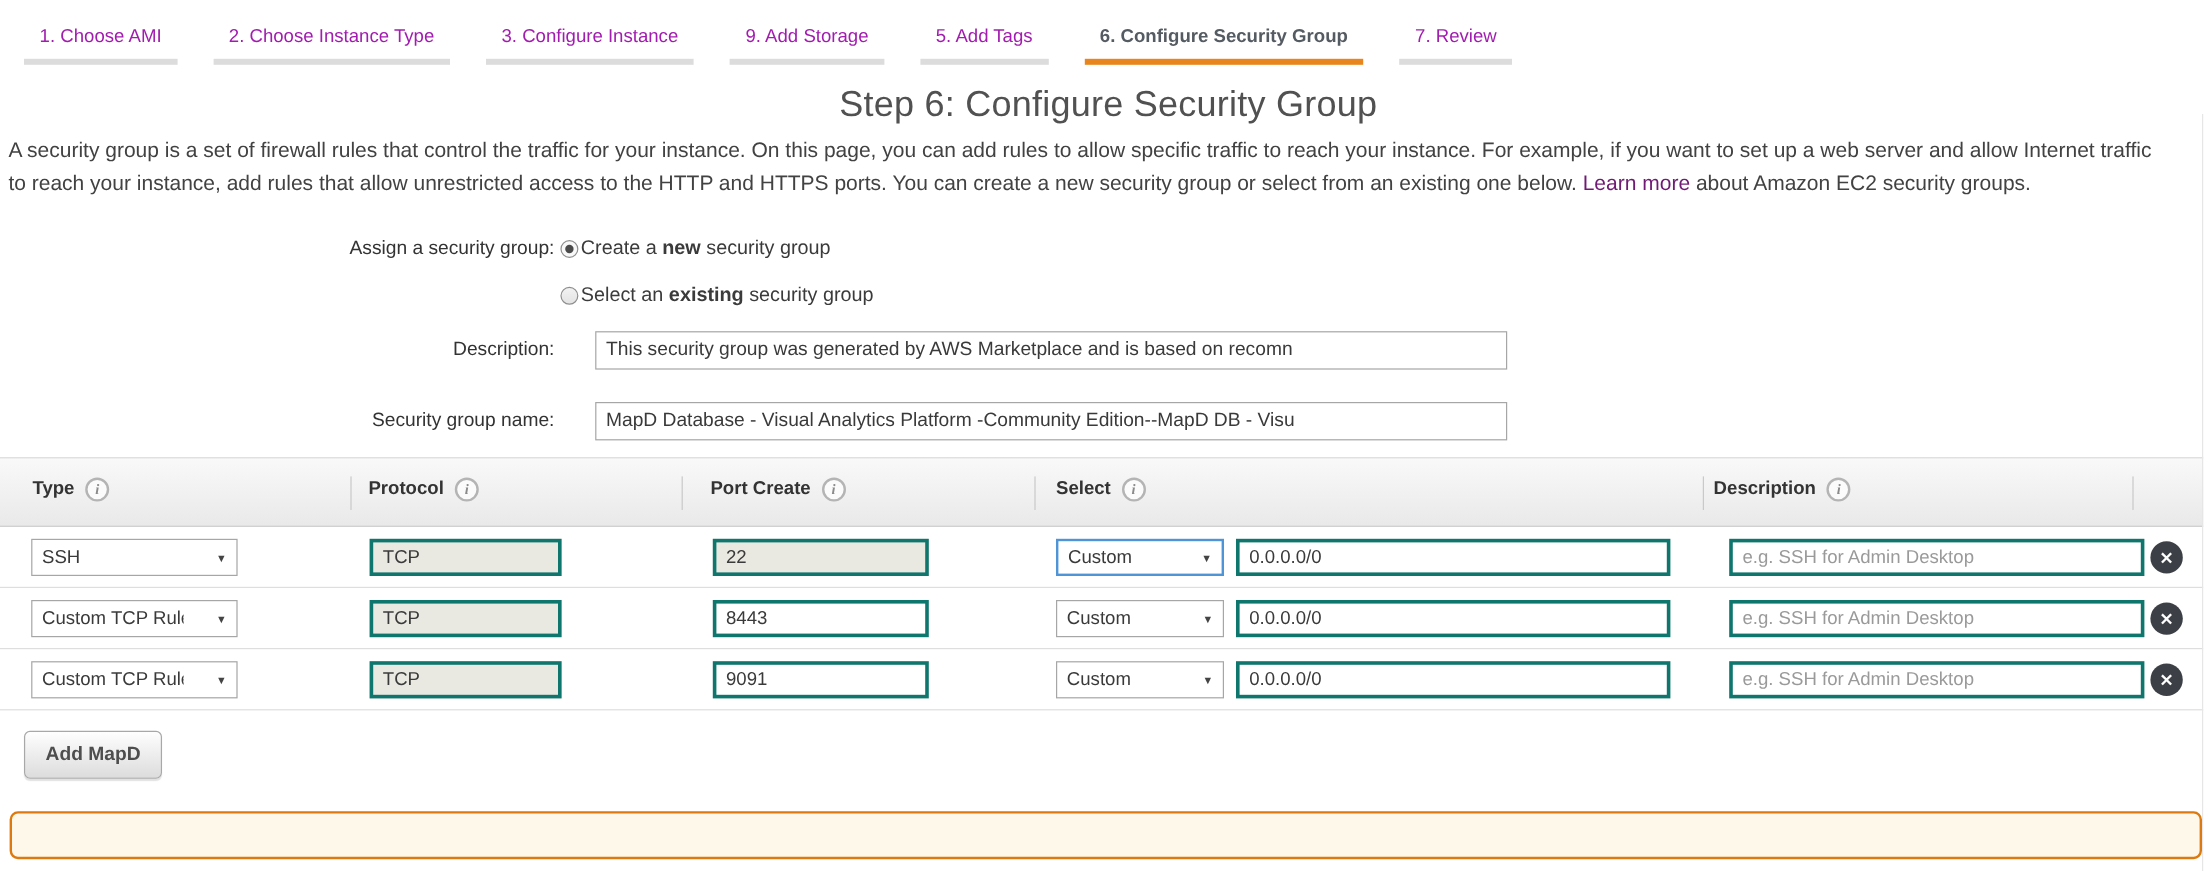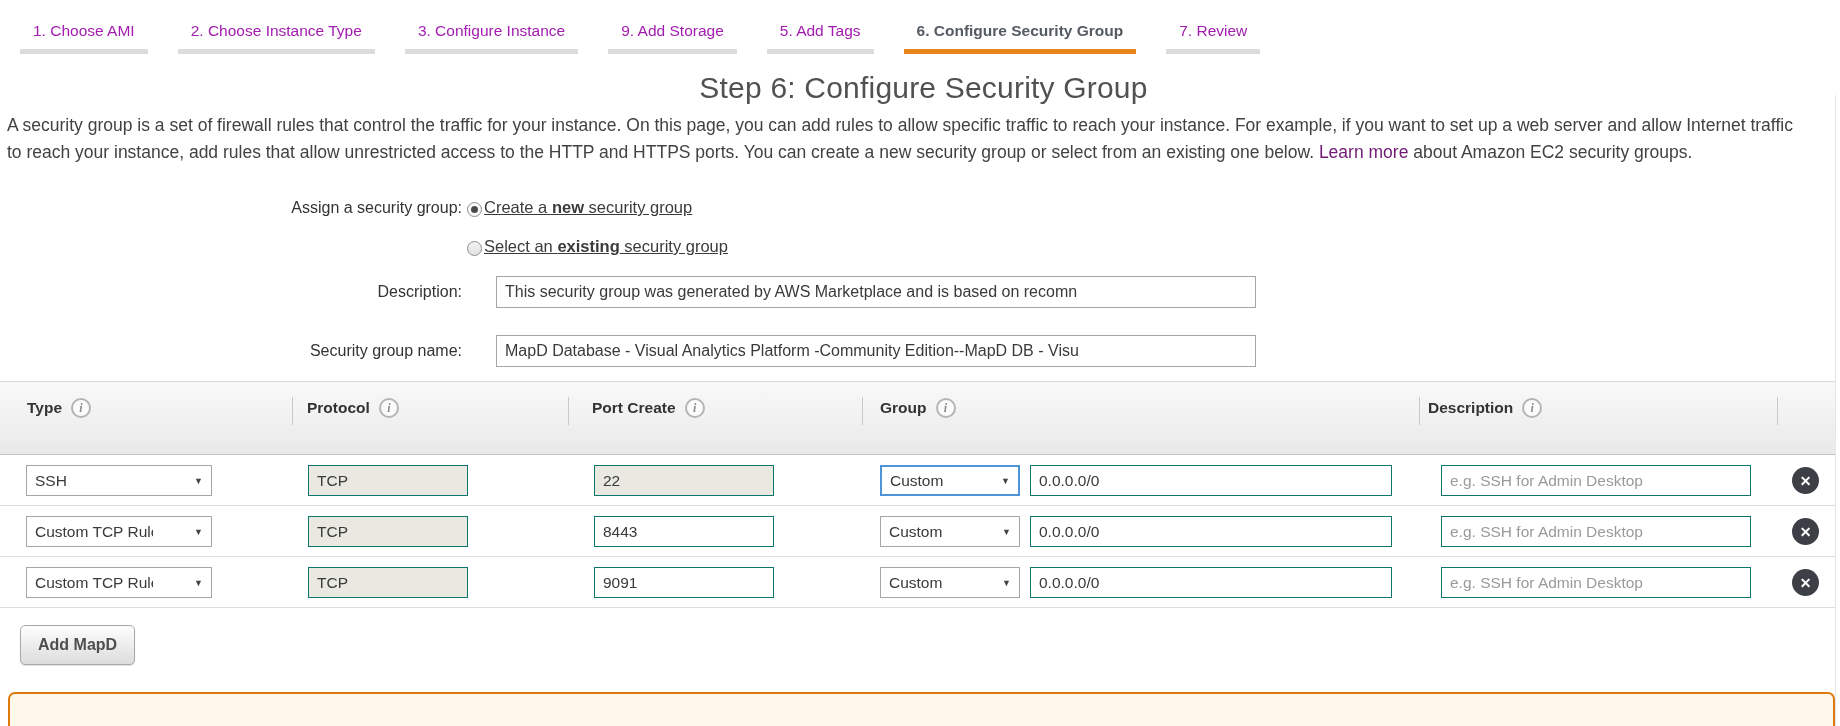--- a/index.html
+++ b/index.html
@@ -19,67 +19,67 @@
   
   .content { padding-left:7px; }
   h1 { font-size:30px; font-weight:400; color:#515151; margin:17px 0 7px; letter-spacing:.2px;text-align:center; }
   .intro { font-size:17.5px; line-height:27px; color:#424242; width:1800px; }
   .intro a { color:#701a75; text-decoration:none; }
   
   .assign-section { margin-top:32px; }
   .form-row { display:flex; align-items:center; }
   .form-label { width:455px; text-align:right; font-weight:normal; font-size:16px; color:#333; flex:0 0 455px; }
   .radio-row { margin-bottom:20px; }
-  .radio-opt { display:inline-flex; align-items:flex-end; margin-left:5px; font-size:16.5px; color:#3b3b3b; cursor:pointer;text-decoration:underline; }
+  .radio-opt { display:inline-flex; align-items:center; margin-left:5px; font-size:16.5px; color:#3b3b3b; cursor:pointer; }
   .radio {
     width:15px; height:15px; border:1px solid #8e8e8e; border-radius:50%;
     background:linear-gradient(#f2f2f2,#e3e3e3); display:inline-block; margin-right:2px; flex:0 0 15px;
   }
   .radio.checked { background:#f8f8f8; }
   .radio.checked::after { content:''; display:block; width:7px; height:7px; margin:3px; border-radius:50%; background:#4a4a4a; }
   .input-row { margin-top:16px; }
   .text-field {
     margin-left:34px; width:760px; height:32px; border:1px solid #a6a6a6; font-size:16px;
     padding:4px 8px; color:#3a3a3a; font-family:"Liberation Sans",sans-serif; background:#fff;
   }
   .input-row.first { margin-top:27px; }
   
   .sg-table { margin-top:14px; width:1836px; }
   .thead {
-    position:relative; height:74px; background:linear-gradient(#f9f9f9,#e9e9e9);
+    position:relative; height:58px; background:linear-gradient(#f9f9f9,#e9e9e9);
     border-top:1px solid #d9d9d9; border-bottom:1px solid #c6c6c6;
   }
   .th { position:absolute; top:16px; display:flex; align-items:center; font-weight:bold; font-size:15.5px; color:#333; }
   .info-icon {
     display:inline-flex; align-items:center; justify-content:center;
     width:20px; height:20px; border:2px solid #b4b4b4; border-radius:50%;
     color:#8a8a8a; font:italic bold 12px "Liberation Serif", serif; margin-left:9px; cursor:pointer; background:#fbfbfb;
   }
   .col-sep { position:absolute; top:15px; width:1px; height:28px; background:#c9c9c9; }
   .tr { position:relative; height:51px; border-bottom:1px solid #dedede; }
   .cell-input {
-    position:absolute; top:10px; height:31px; border:1px solid #0f766e; font-size:15.5px;
+    position:absolute; top:10px; height:31px; border:3px solid #0f766e; font-size:15.5px;
     padding:3px 8px; color:#3a3a3a; font-family:"Liberation Sans",sans-serif; background:#fff;
   }
   .cell-input::placeholder { color:#9a9a9a; }
   .cell-input.disabled { background:#e9e9e1; }
   .sel {
     position:absolute; top:10px; height:31px; background:#fff; border:1px solid #a6a6a6;
     display:flex; align-items:center; justify-content:space-between; padding:0 8px; cursor:pointer;
   }
   .sel .sel-label { font-size:15.5px; color:#3a3a3a; overflow:hidden; white-space:nowrap; }
   .sel .arrow { font-size:9px; color:#444; margin-left:6px; }
   .sel.focused { border:2px solid #4f94d6; }
-  .type-sel   { left:26px;  width:186px; }
+  .type-sel   { left:26px;  width:172px; }
   .type-sel .sel-label { max-width:118px; }
   .proto-in   { left:308px; width:160px; }
   .port-in    { left:594px; width:180px; }
   .source-sel { left:880px; width:140px; }
   .source-in  { left:1030px; width:362px; }
-  .desc-in    { left:1441px; width:310px; }
+  .desc-in    { left:1441px; width:346px; }
   .del-btn {
     position:absolute; left:1792px; top:12px; width:27px; height:27px; border-radius:50%;
     background:#3c4046; color:#fff; display:flex; align-items:center; justify-content:center;
     font-size:14px; font-weight:bold; cursor:pointer;
   }
   
   .add-rule {
     display:inline-block; margin:17px 0 0 20px; padding:10px 17px; font-size:16px; font-weight:bold;
     color:#4e4e4e; background:linear-gradient(#fefefe,#dcdcdc); border:1px solid #a8a8a8;
     border-radius:5px; box-shadow:0 1px 1px rgba(0,0,0,.12); cursor:pointer;
@@ -148,21 +148,21 @@
       </div>
     <div class="th" style="left:307px">
         <span>Protocol</span>
         <span class="info-icon">i</span>
       </div>
     <div class="th" style="left:592px">
         <span>Port Create</span>
         <span class="info-icon">i</span>
       </div>
     <div class="th" style="left:880px">
-        <span>Group</span>
+        <span>Select</span>
         <span class="info-icon">i</span>
       </div>
     <div class="th" style="left:1428px">
         <span>Description</span>
         <span class="info-icon">i</span>
       </div>
     <span class="col-sep" style="left:292px"></span>
     <span class="col-sep" style="left:568px"></span>
     <span class="col-sep" style="left:862px"></span>
     <span class="col-sep" style="left:1419px"></span>

